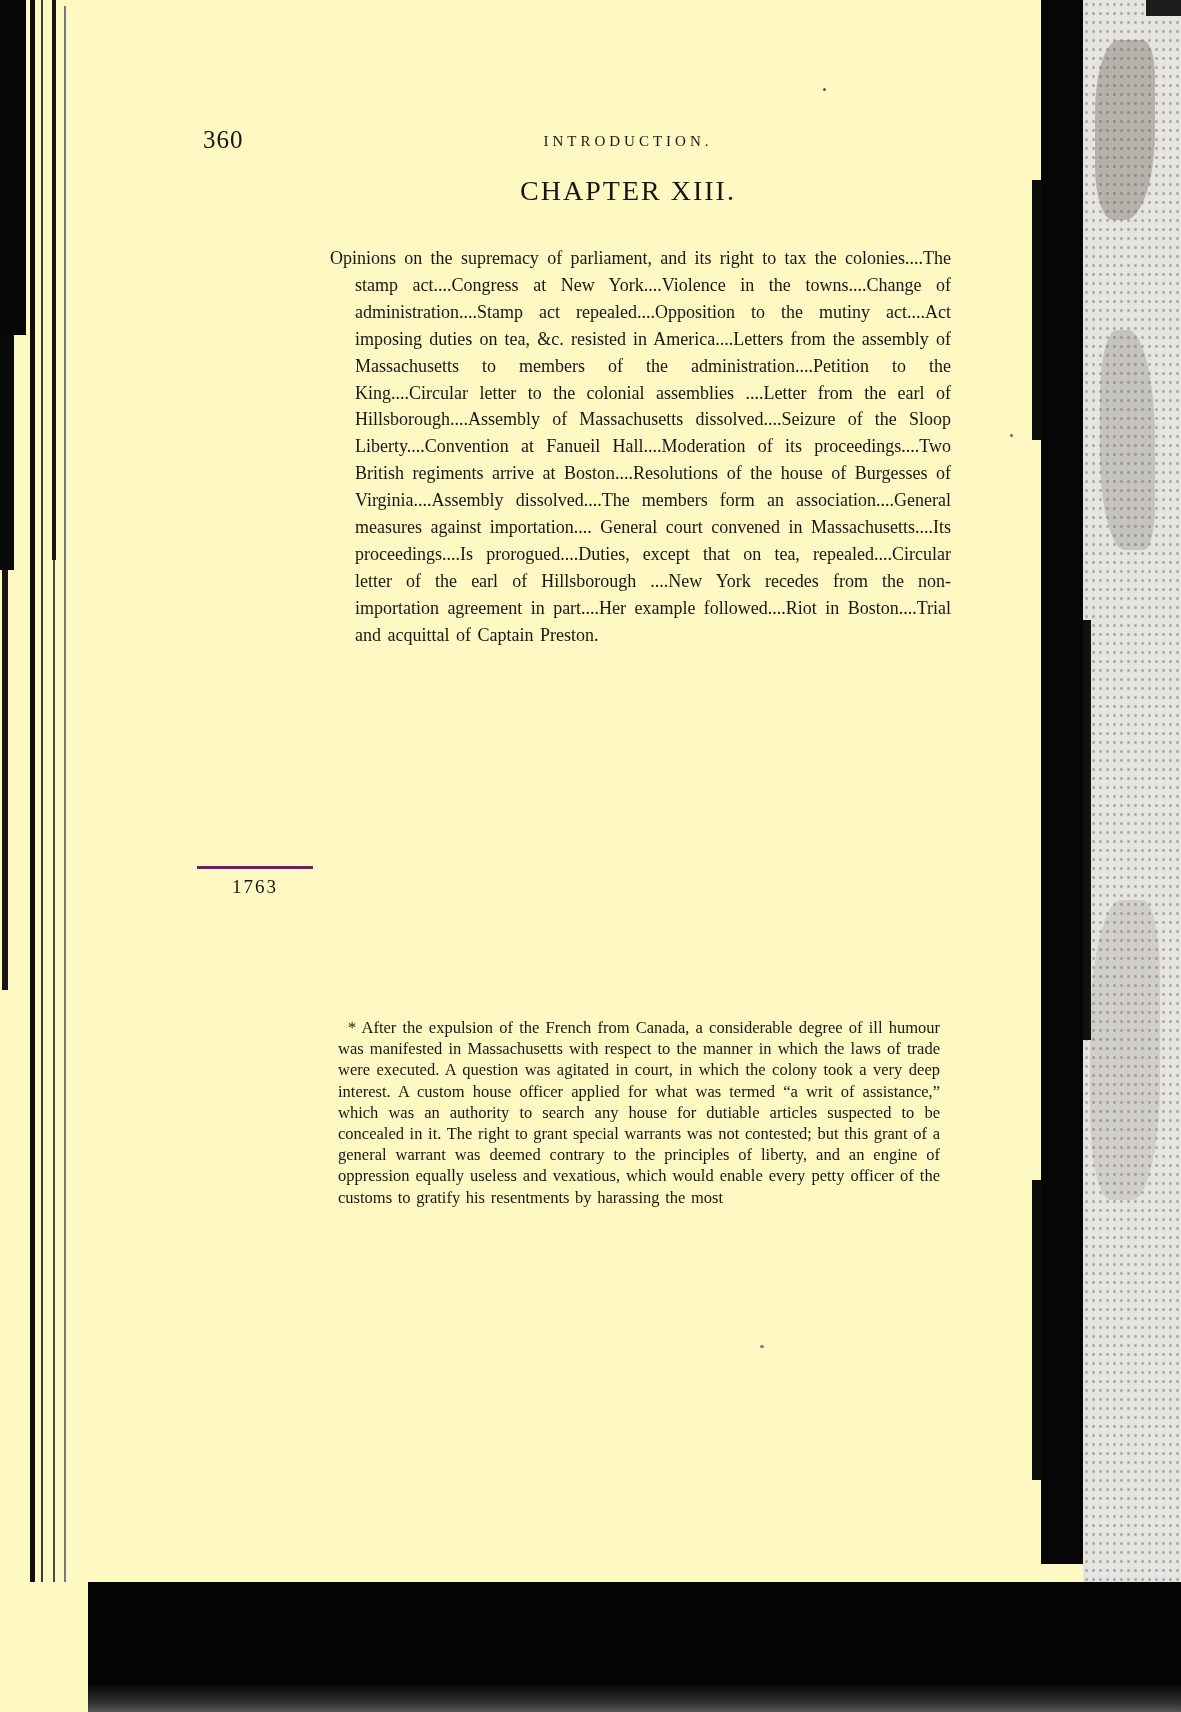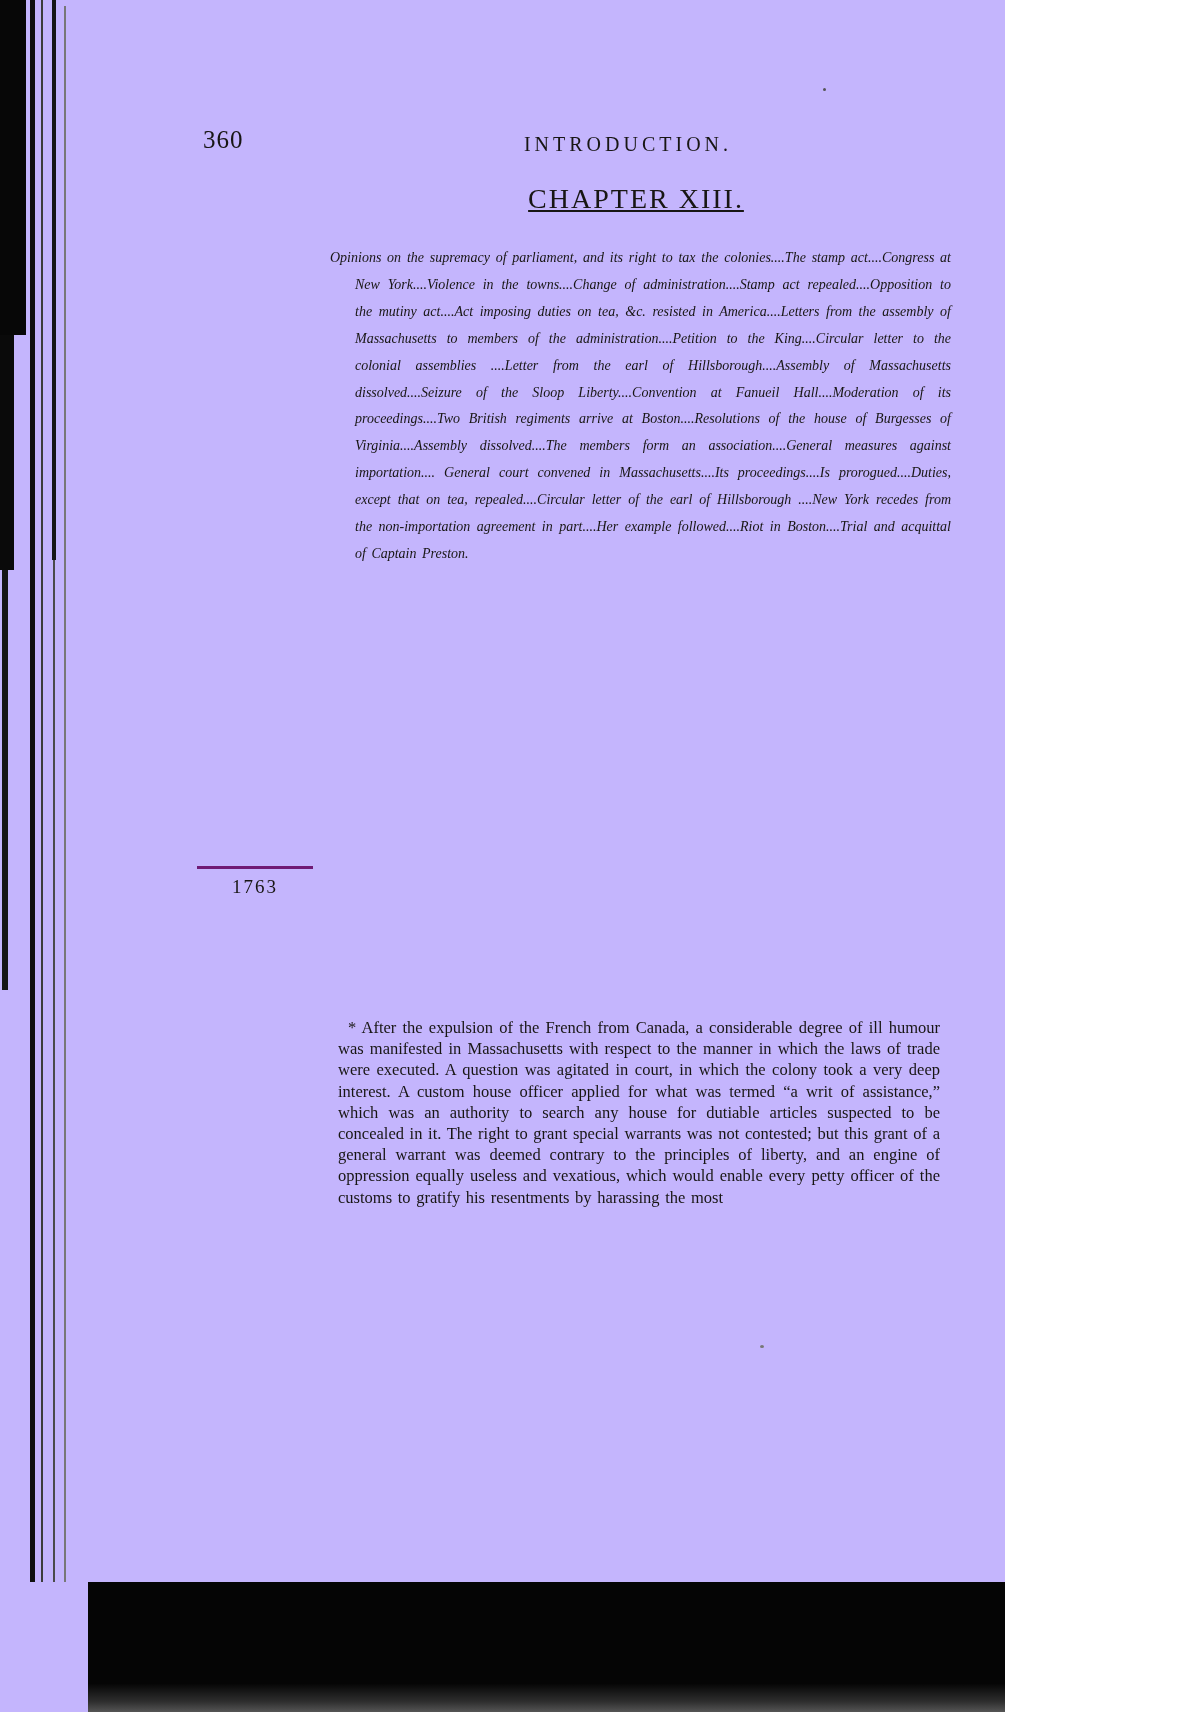--- a/index.html
+++ b/index.html
@@ -1,20 +1,20 @@
 <!DOCTYPE html>
 <html><head>
 <meta charset="utf-8">
 <style>
   html, body { margin: 0; padding: 0; background: #ffffff; }
   .page {
     position: relative;
-    width: 1005px;
+    width: 1181px;
     height: 1712px;
-    background: #c4b5fd;
+    background: #fef9c3;
     overflow: hidden;
     font-family: "Liberation Serif", "DejaVu Serif", serif;
     color: #181614;
   }
 
   
   .artifact { position: absolute; }
   .left-blob-top    { left: 0; top: 0; width: 26px; height: 335px; background: #070707; }
   .left-blob-mid    { left: 0; top: 335px; width: 14px; height: 235px; background: #0a0a0a; }
   .left-blob-tail   { left: 2px; top: 570px; width: 6px; height: 420px; background: #161616; }
@@ -45,30 +45,30 @@
   .speck-2 { left: 1010px; top: 434px; width: 3px; height: 3px; background: #666; border-radius: 50%; }
   .speck-3 { left: 760px; top: 1345px; width: 4px; height: 3px; background: #777; border-radius: 50%; }
 
   
   .page-number {
     position: absolute; left: 203px; top: 126px;
     font-size: 25px; letter-spacing: 1px;
   }
   .running-head {
     position: absolute; left: 330px; top: 133px; width: 596px;
-    text-align: center; font-size: 20px; letter-spacing: 4px;
+    text-align: center; font-size: 15px; letter-spacing: 4px;
   }
   .chapter-title {
-    position: absolute; left: 330px; top: 175px; width: 596px; margin: 8px;
-    text-align: center; font-size: 28px; font-weight: normal; letter-spacing: 2px; text-decoration: underline;
+    position: absolute; left: 330px; top: 175px; width: 596px; margin: 0;
+    text-align: center; font-size: 28px; font-weight: normal; letter-spacing: 2px;
   }
   .summary {
     position: absolute; left: 330px; top: 245px; width: 596px; margin: 0;
-    font-size: 14px; line-height: 26.9px; text-align: justify;
-    padding-left: 25px; text-indent: -25px; word-spacing: 2px; font-style: italic;
+    font-size: 18px; line-height: 26.9px; text-align: justify;
+    padding-left: 25px; text-indent: -25px; word-spacing: 2px;
   }
   .sidenote {
     position: absolute; left: 197px; top: 866px; width: 116px;
     border-top: 3px solid #701a75; padding-top: 7px;
     text-align: center; font-size: 19px; letter-spacing: 2px;
   }
   .body-text {
     position: absolute; left: 330px; top: 869px; width: 597px; margin: 0;
     font-size: 23.5px; line-height: 35px; text-align: justify;
     text-indent: 12px; word-spacing: 2px;

